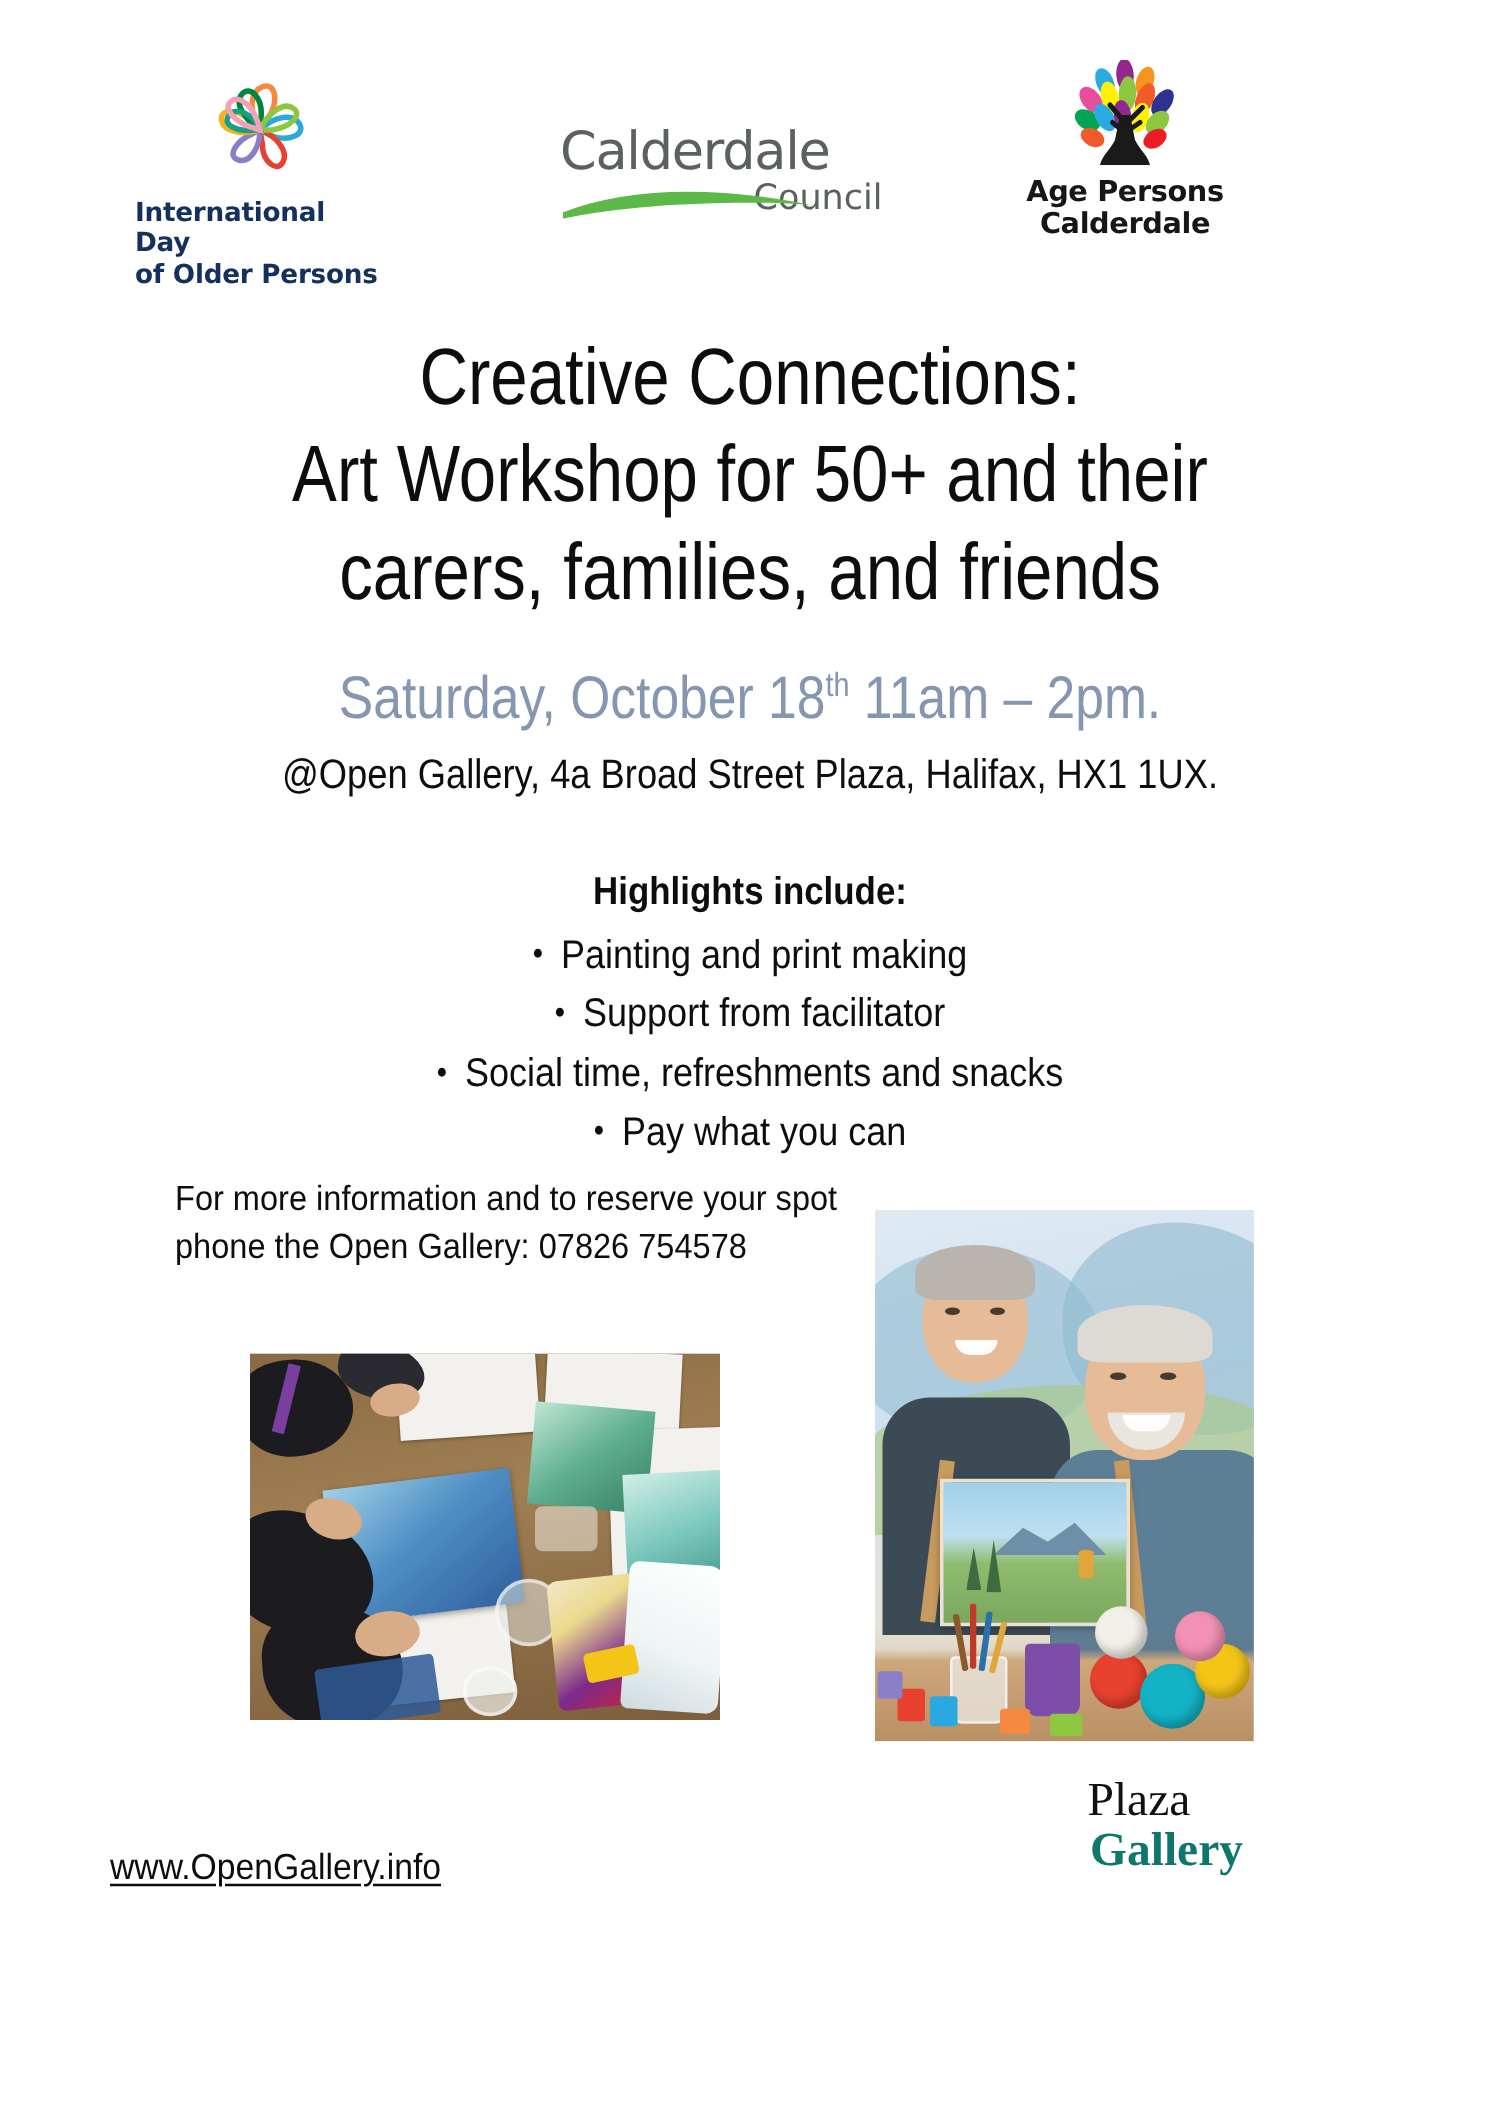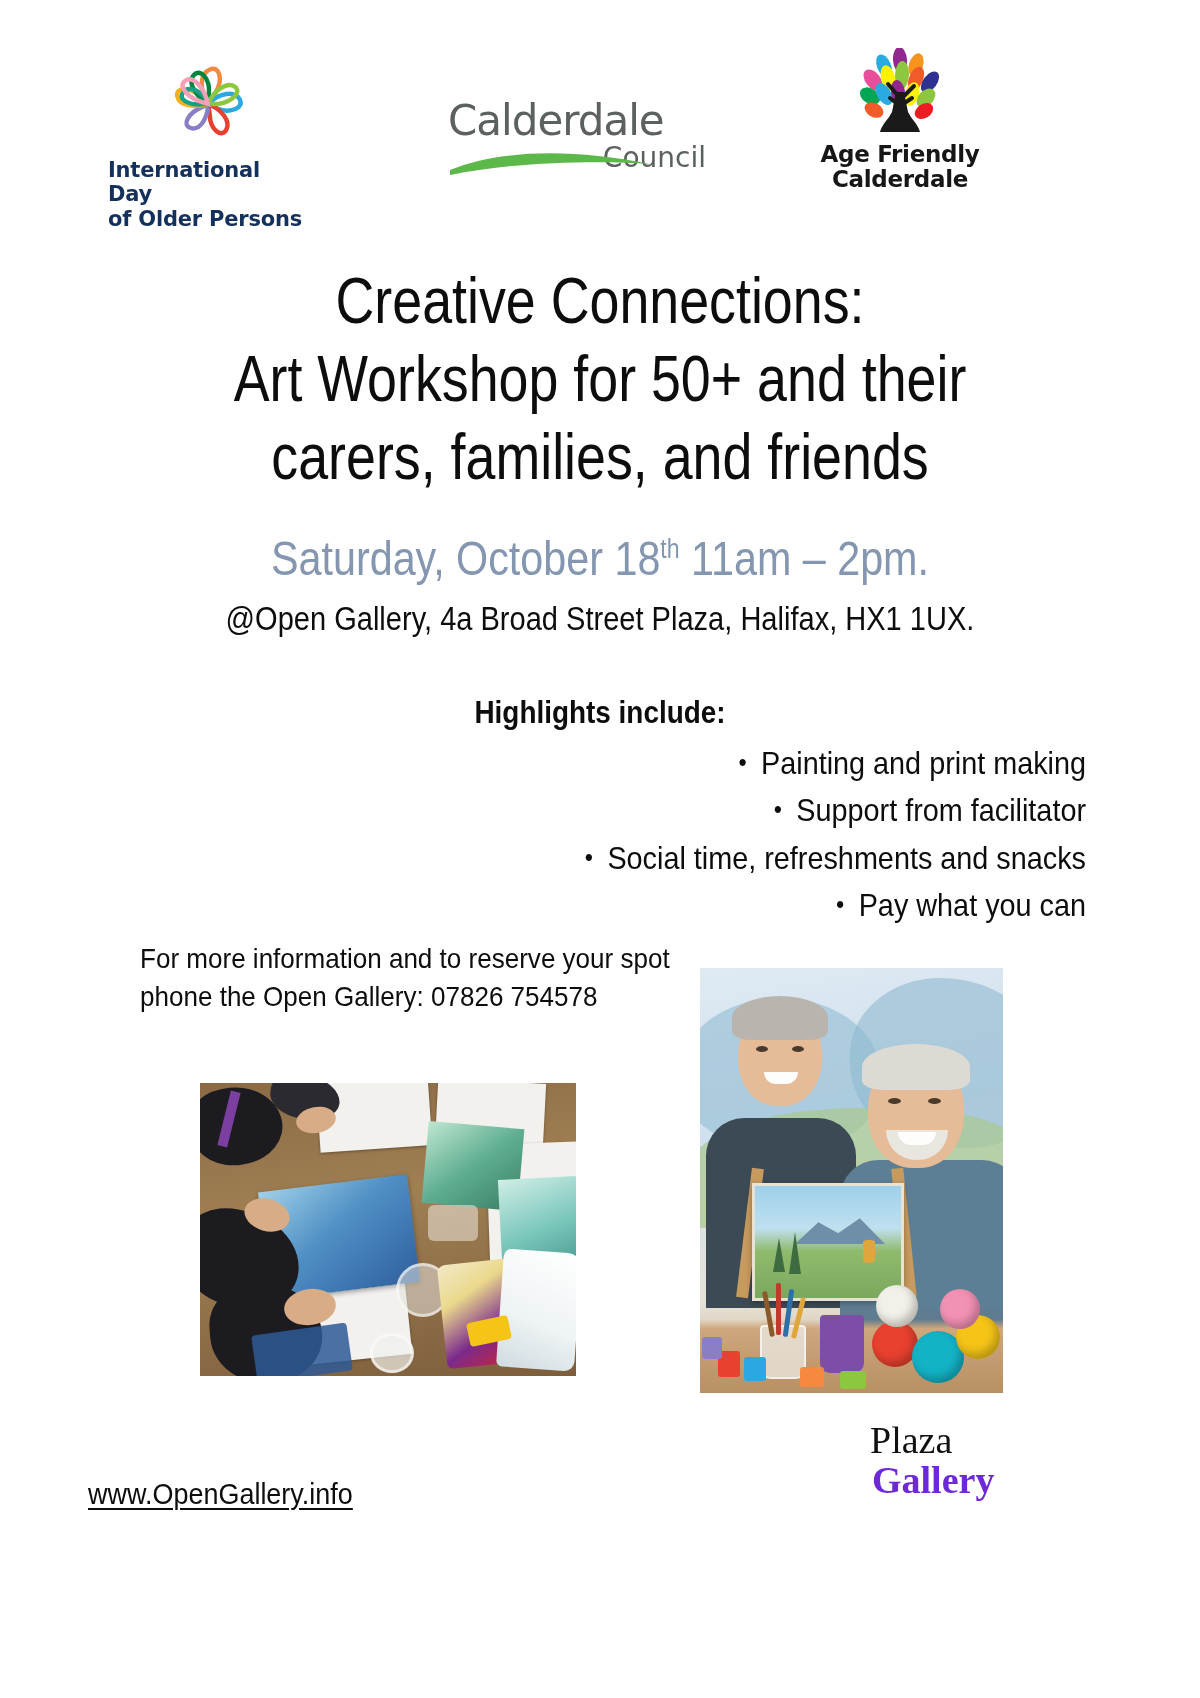--- a/index.html
+++ b/index.html
@@ -174,21 +174,21 @@
     transform: scaleX(0.9);
     transform-origin: center top;
   }
 
   .bullets {
     position: absolute;
     top: 740px;
     left: 60px;
     width: 1080px;
     list-style: none;
-    text-align: right;
+    text-align: center;
   }
   .bullets li {
     font-family: "Liberation Sans Narrow", "Liberation Sans", sans-serif;
     font-size: 32px;
     color: #0d0d0d;
     line-height: 1.48;
     transform: scaleX(0.9);
     white-space: nowrap;
   }
   .bullets li::before {
@@ -395,21 +395,21 @@
     font-family: "Liberation Serif", serif;
   }
   .og-open {
     font-size: 38px;
     color: #111111;
     line-height: 1.06;
   }
   .og-gallery {
     font-size: 38px;
     font-weight: 700;
-    color: #6d28d9;
+    color: #0f766e;
     line-height: 1.06;
     margin-left: 2px;
   }
 </style>
 </head>
 <body>
 
 <div class="logo-bar">
 
   <div class="idop">
@@ -462,21 +462,21 @@
           <ellipse cx="72" cy="46" rx="7" ry="12" fill="#fff200" transform="rotate(16 72 46)"></ellipse>
           <ellipse cx="86" cy="50" rx="7.5" ry="11" fill="#8dc63f" transform="rotate(44 86 50)"></ellipse>
           <ellipse cx="34" cy="62" rx="7" ry="10" fill="#f15a29" transform="rotate(-62 34 62)"></ellipse>
           <ellipse cx="84" cy="63" rx="7" ry="10" fill="#ed1c24" transform="rotate(58 84 63)"></ellipse>
           <path d="M56 44 L52 64 C 48 72, 42 76, 40 84 L80 84 C 78 76, 72 72, 68 64 L64 44 Z" fill="#1a1a1a"></path>
           <path d="M60 50 L48 36 M60 52 L74 38 M60 58 L50 50 M60 58 L72 50" stroke="#1a1a1a" stroke-width="4" stroke-linecap="round" fill="none"></path>
         </g>
       </svg>
     </div>
     <div class="afc-text">
-      <span>Age Friendly</span><br>
+      <span>Age Persons</span><br>
       <span>Calderdale</span>
     </div>
   </div>
 </div>
 
 <div class="title">
   <span class="title-line">Creative Connections:</span>
   <span class="title-line">Art Workshop for 50+ and their</span>
   <span class="title-line">carers, families, and friends</span>
 </div>

